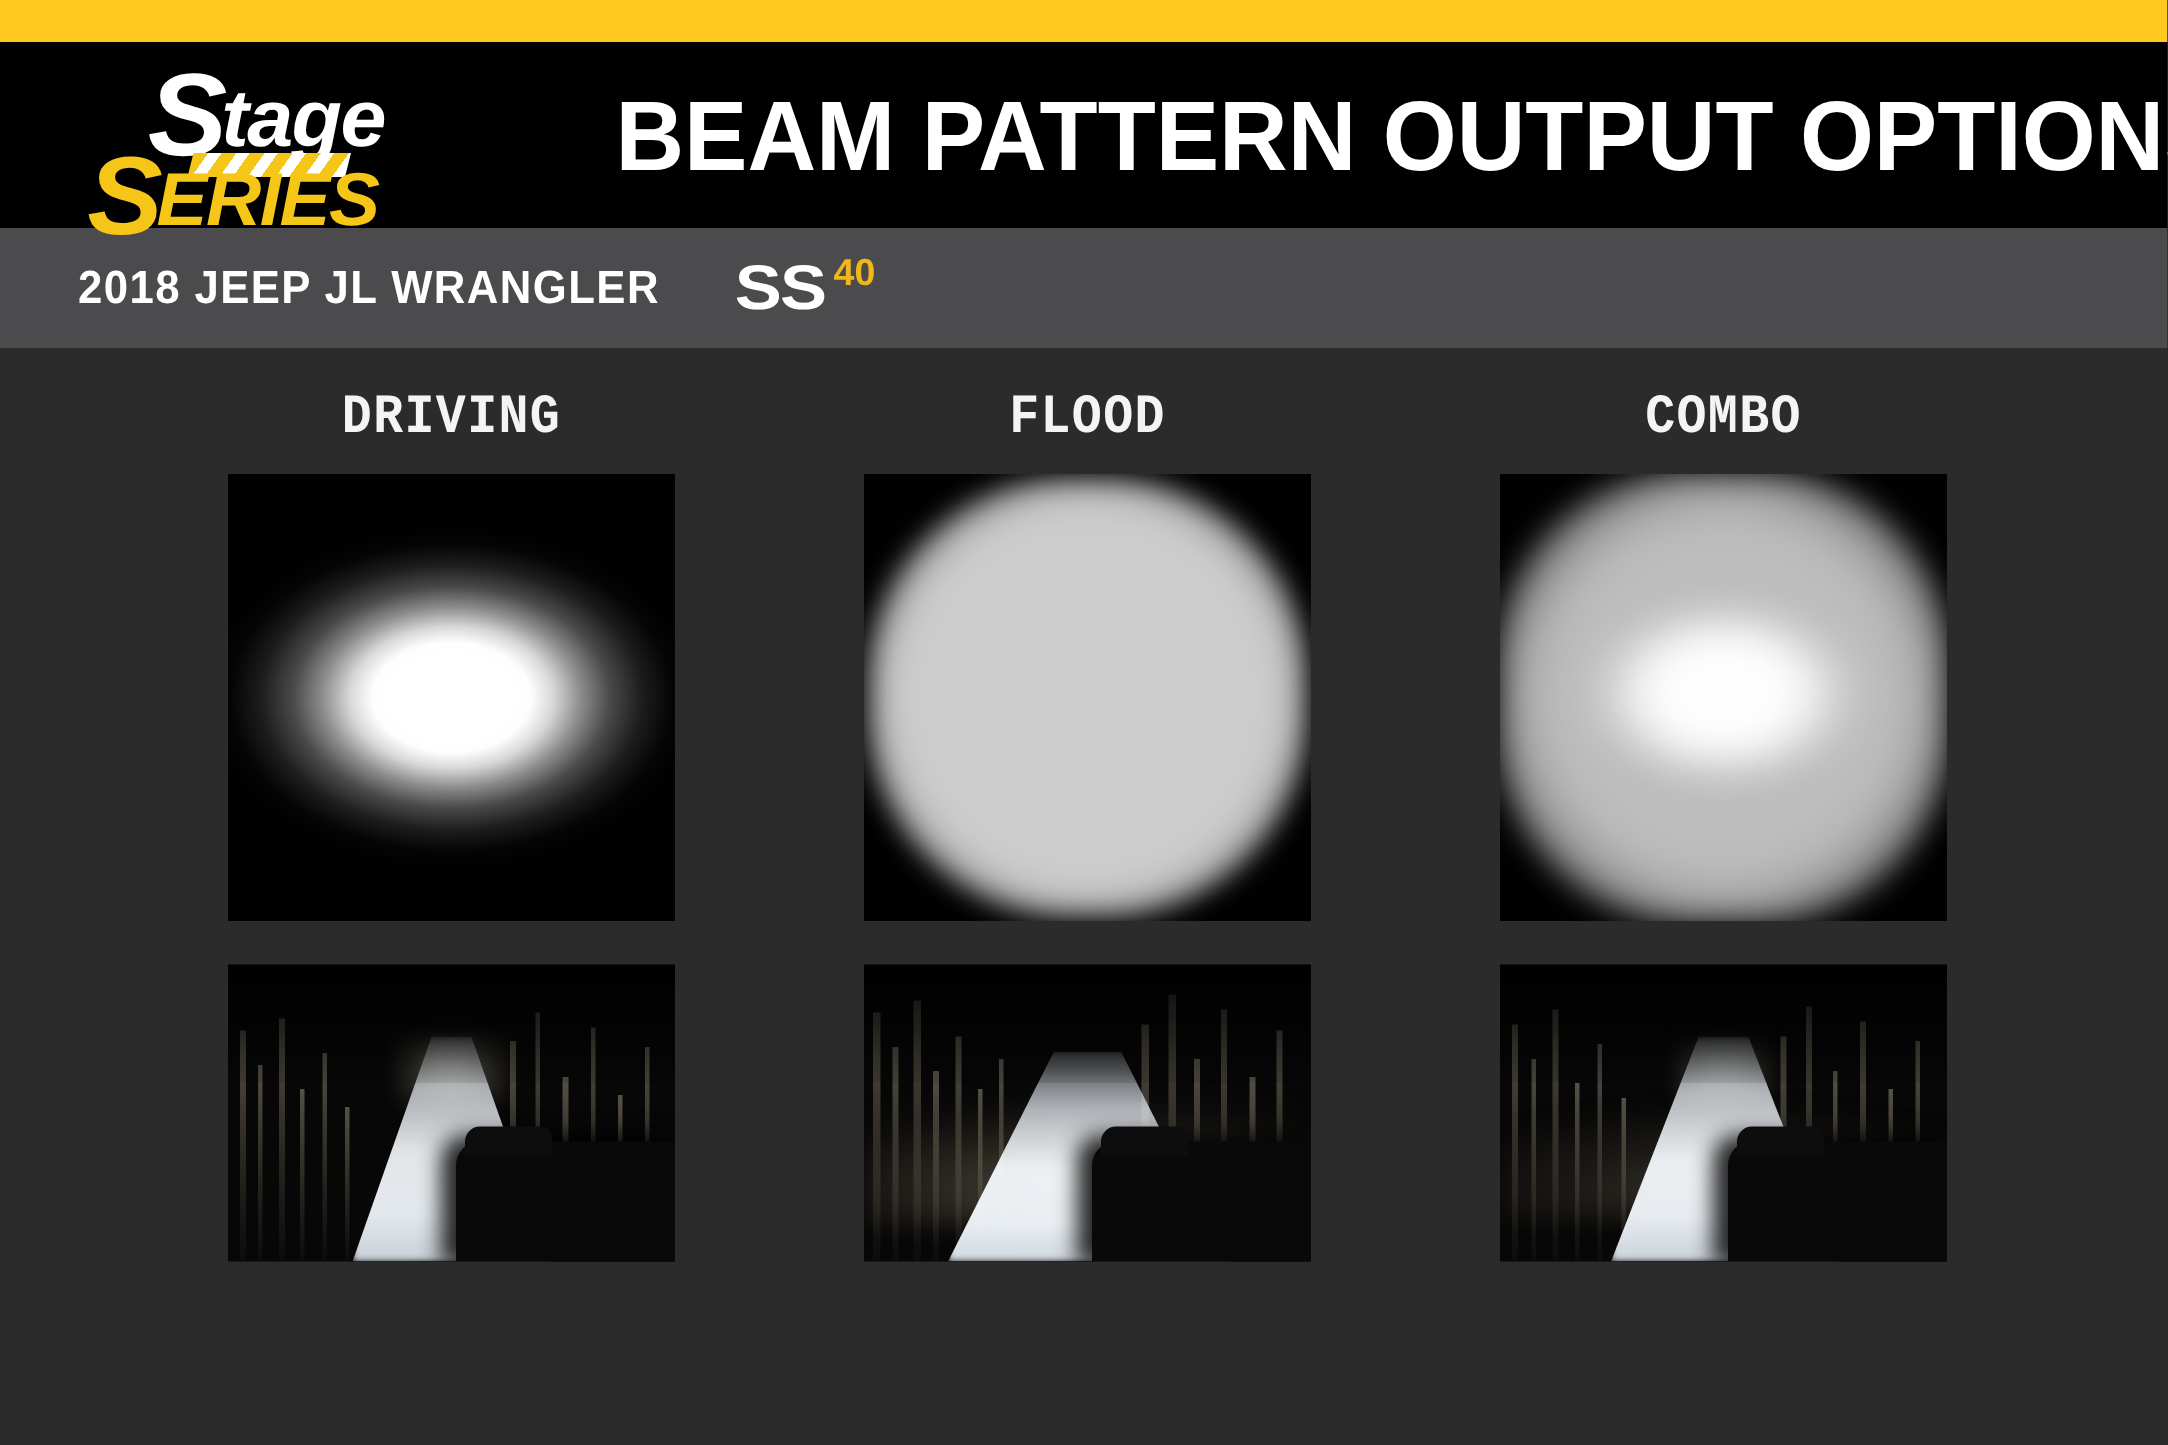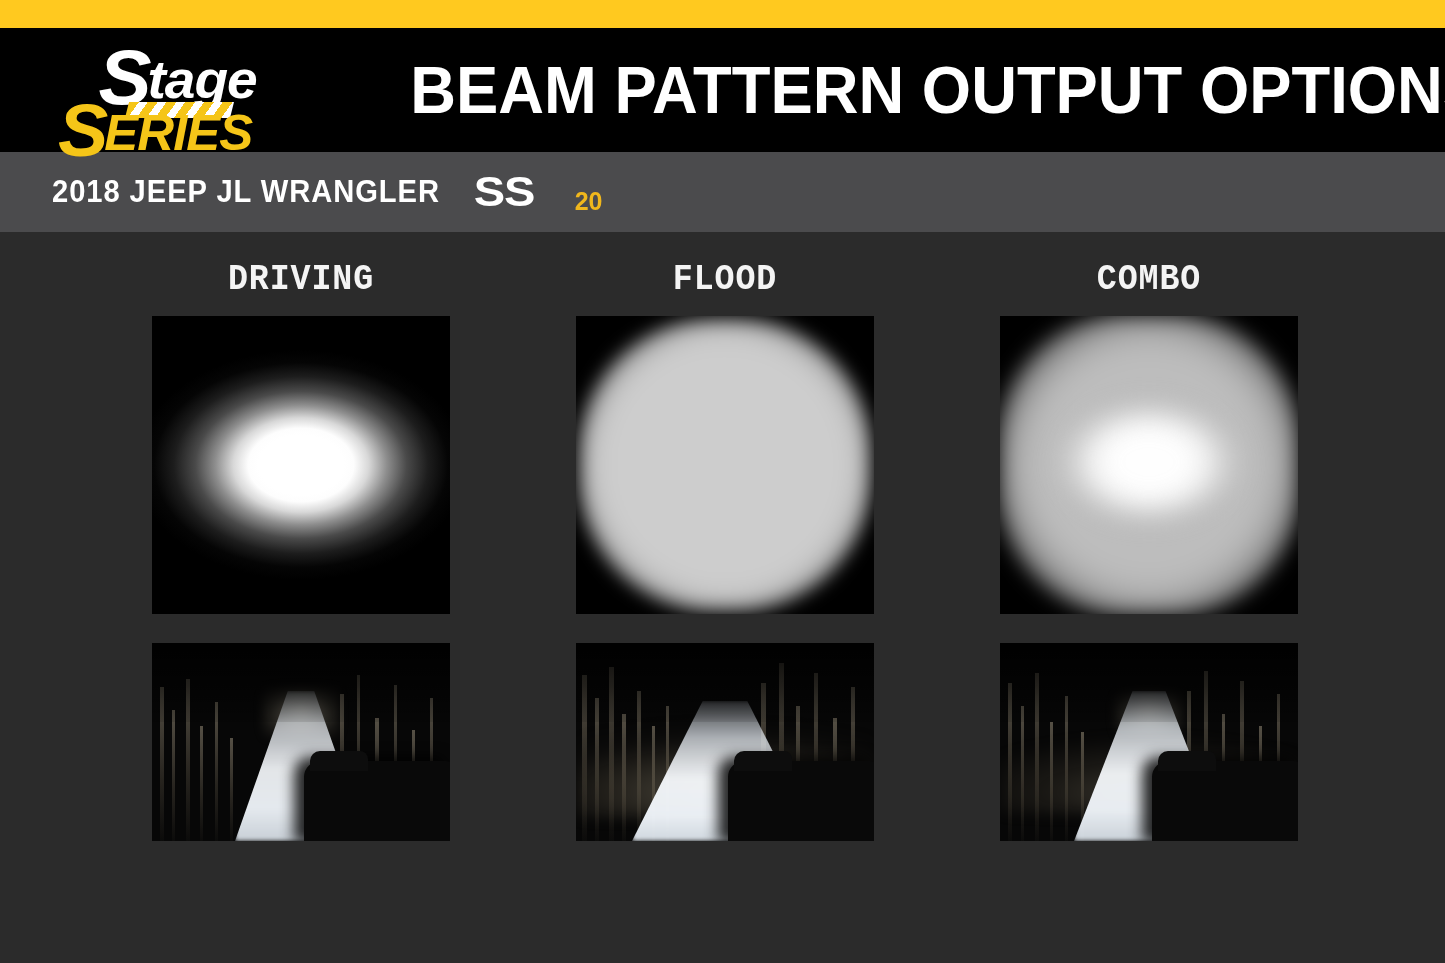--- a/index.html
+++ b/index.html
@@ -117,25 +117,24 @@
   .vehicle-name {
     color: #ffffff;
     font-size: 31px;
     font-weight: bold;
     letter-spacing: 1px;
     transform: scaleX(0.94);
     transform-origin: left center;
     white-space: nowrap;
   }
   .model-badge {
-    margin-left: 12px;
+    margin-left: 28px;
     display: flex;
-    align-items: flex-end;
+    align-items: flex-start;
     white-space: nowrap;
-    gap: 35px;
   }
   .model-badge .model-ss {
     color: #ffffff;
     font-size: 42px;
     font-weight: bold;
     letter-spacing: -1px;
     transform: scaleX(1.12);
     transform-origin: left baseline;
     display: inline-block;
   }
@@ -400,21 +399,21 @@
     <div class="logo-series"><span class="cap">S</span><span>ERIES</span></div>
   </div>
 
   <div class="header-title">BEAM PATTERN OUTPUT OPTIONS</div>
 </div>
 
 <div class="subtitle-bar">
   <span class="vehicle-name">2018 JEEP JL WRANGLER</span>
   <span class="model-badge">
     <span class="model-ss">SS</span>
-    <span class="model-num">20</span>
+    <span class="model-num">40</span>
   </span>
 </div>
 
 <div class="body-area">
   <div class="grid">
 
     <div class="col-headers">
       <div class="col-header">DRIVING</div>
       <div class="col-header">FLOOD</div>
       <div class="col-header">COMBO</div>

